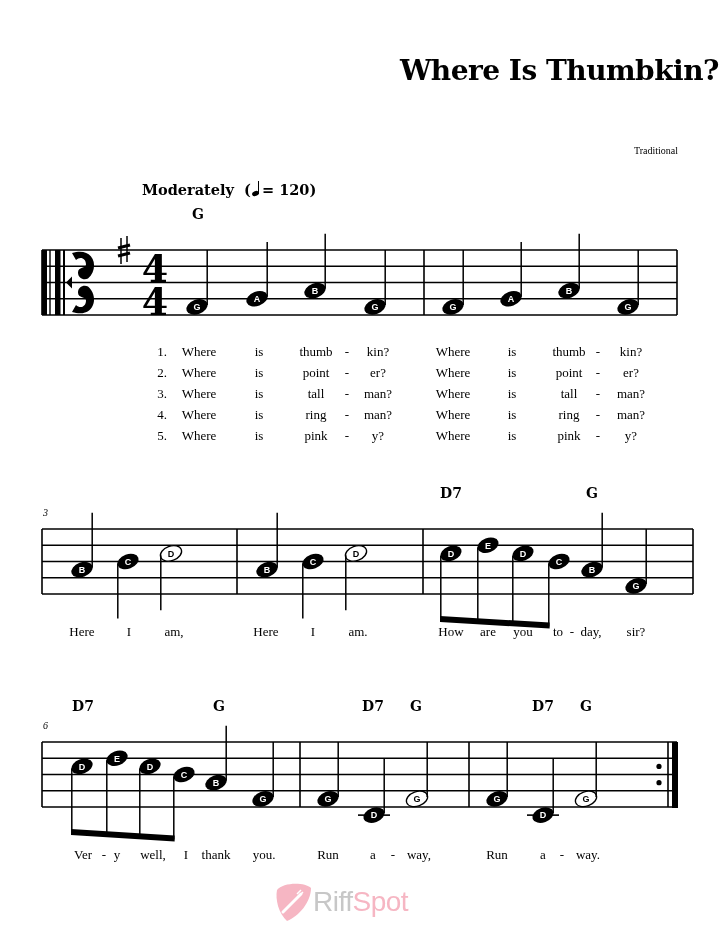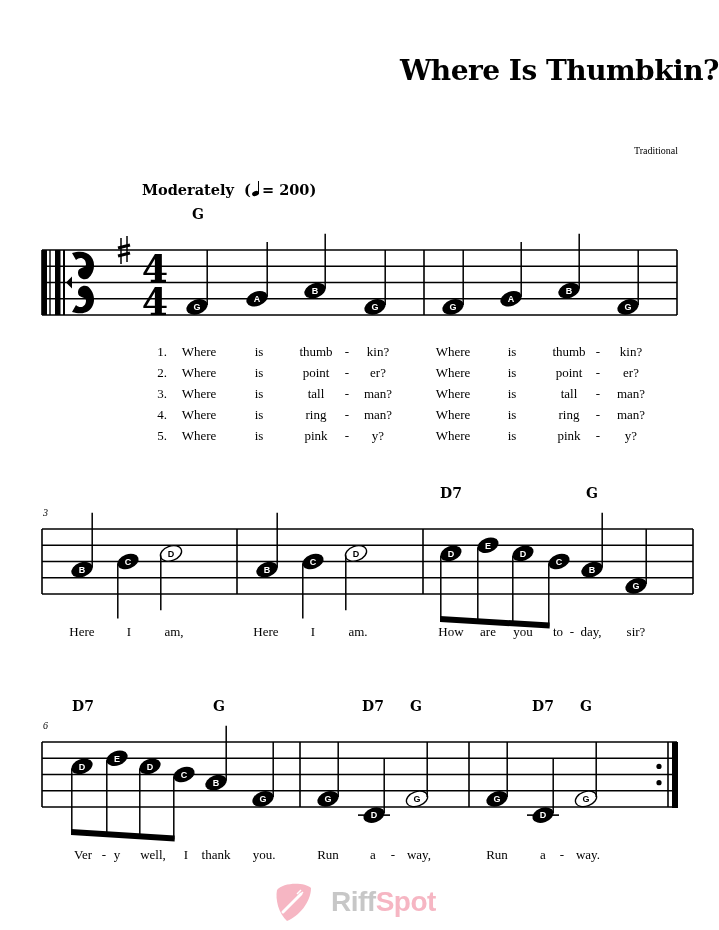--- a/index.html
+++ b/index.html
@@ -12,32 +12,32 @@
   .tempo .paren { font-weight:bold; }
   .tempo .qnote { display:inline-block; position:relative; width:9px; height:14px; margin:0 1px; vertical-align:-1px; }
   .tempo .qnote::before { content:""; position:absolute; left:0; bottom:0; width:7px; height:5px; background:#000; border-radius:50%; transform:rotate(-20deg); }
   .tempo .qnote::after { content:""; position:absolute; left:6px; bottom:2px; width:1.4px; height:13px; background:#000; }
   #score { position:absolute; left:0; top:0; }
   .chord { font-family:"DejaVu Serif", serif; font-weight:bold; font-size:14px; }
   .lyric { font-family:"Liberation Serif", serif; font-size:13px; }
   .measnum { font-family:"Liberation Serif", serif; font-style:italic; font-size:10px; }
   .notelabel { font-family:"Liberation Sans", sans-serif; font-size:9px; font-weight:bold; }
   .logo { position:absolute; left:273px; top:882px; width:180px; height:42px; }
-  .logo-text { position:absolute; left:58px; top:4px; font-family:"Liberation Sans", sans-serif; font-weight:bold; font-size:28px; letter-spacing:-0.5px; }
+  .logo-text { position:absolute; left:40px; top:4px; font-family:"Liberation Sans", sans-serif; font-weight:normal; font-size:28px; letter-spacing:-0.5px; }
   .logo-text .riff { color:#c7c7c7; }
   .logo-text .spot { color:#f6b6c3; }
 </style>
 </head>
 <body>
 
 <div class="title">Where Is Thumbkin?</div>
 <div class="composer">Traditional</div>
 <div class="tempo">
   <span>Moderately</span>
-  &nbsp;<span class="paren">(</span><span class="qnote"></span><span>= 200</span><span class="paren">)</span>
+  &nbsp;<span class="paren">(</span><span class="qnote"></span><span>= 120</span><span class="paren">)</span>
 </div>
 
 <svg id="score" width="719" height="930" xmlns="http://www.w3.org/2000/svg">
     <g>
       <line x1="42" x2="677" y1="250" y2="250" stroke="#000" stroke-width="1.6"></line>
       <line x1="42" x2="677" y1="266.25" y2="266.25" stroke="#000" stroke-width="1.6"></line>
       <line x1="42" x2="677" y1="282.5" y2="282.5" stroke="#000" stroke-width="1.6"></line>
       <line x1="42" x2="677" y1="298.75" y2="298.75" stroke="#000" stroke-width="1.6"></line>
       <line x1="42" x2="677" y1="315" y2="315" stroke="#000" stroke-width="1.6"></line>
       <line x1="42" x2="42" y1="250" y2="315" stroke="#000" stroke-width="1.6"></line>

